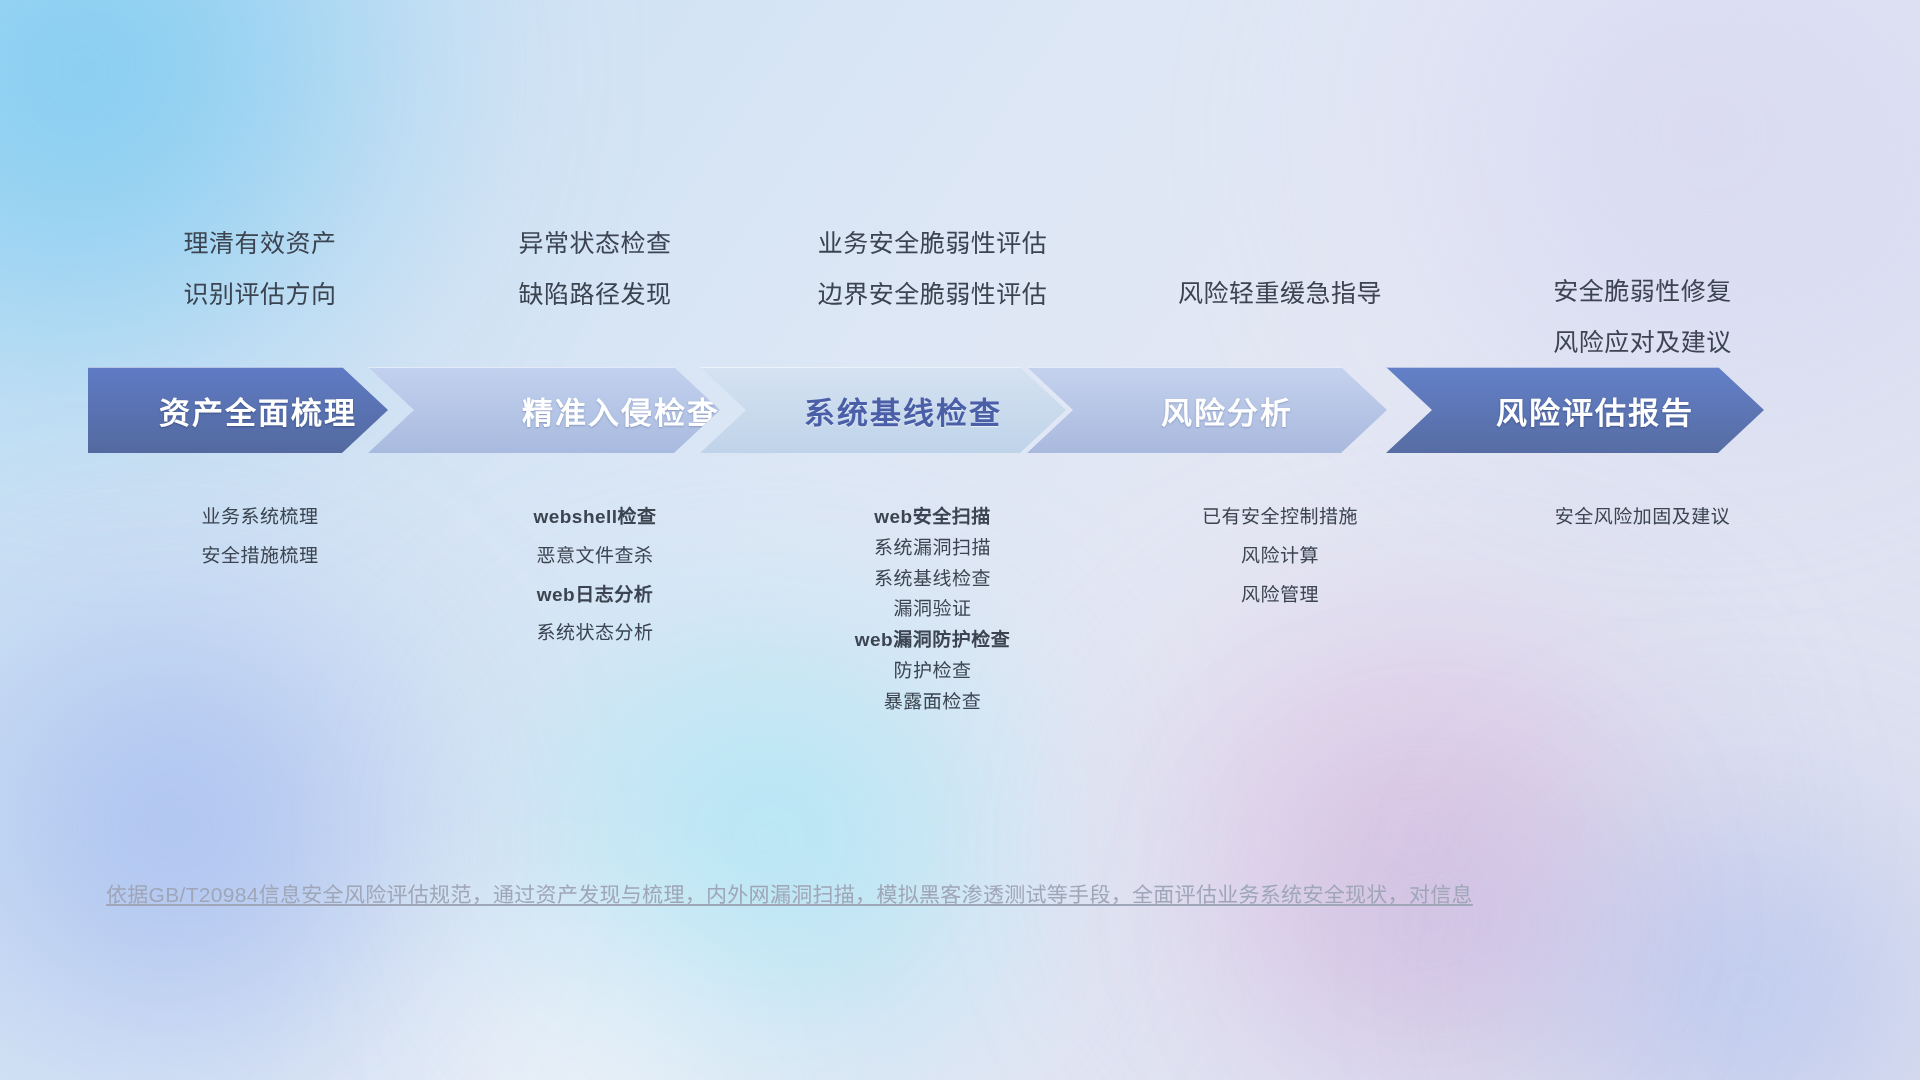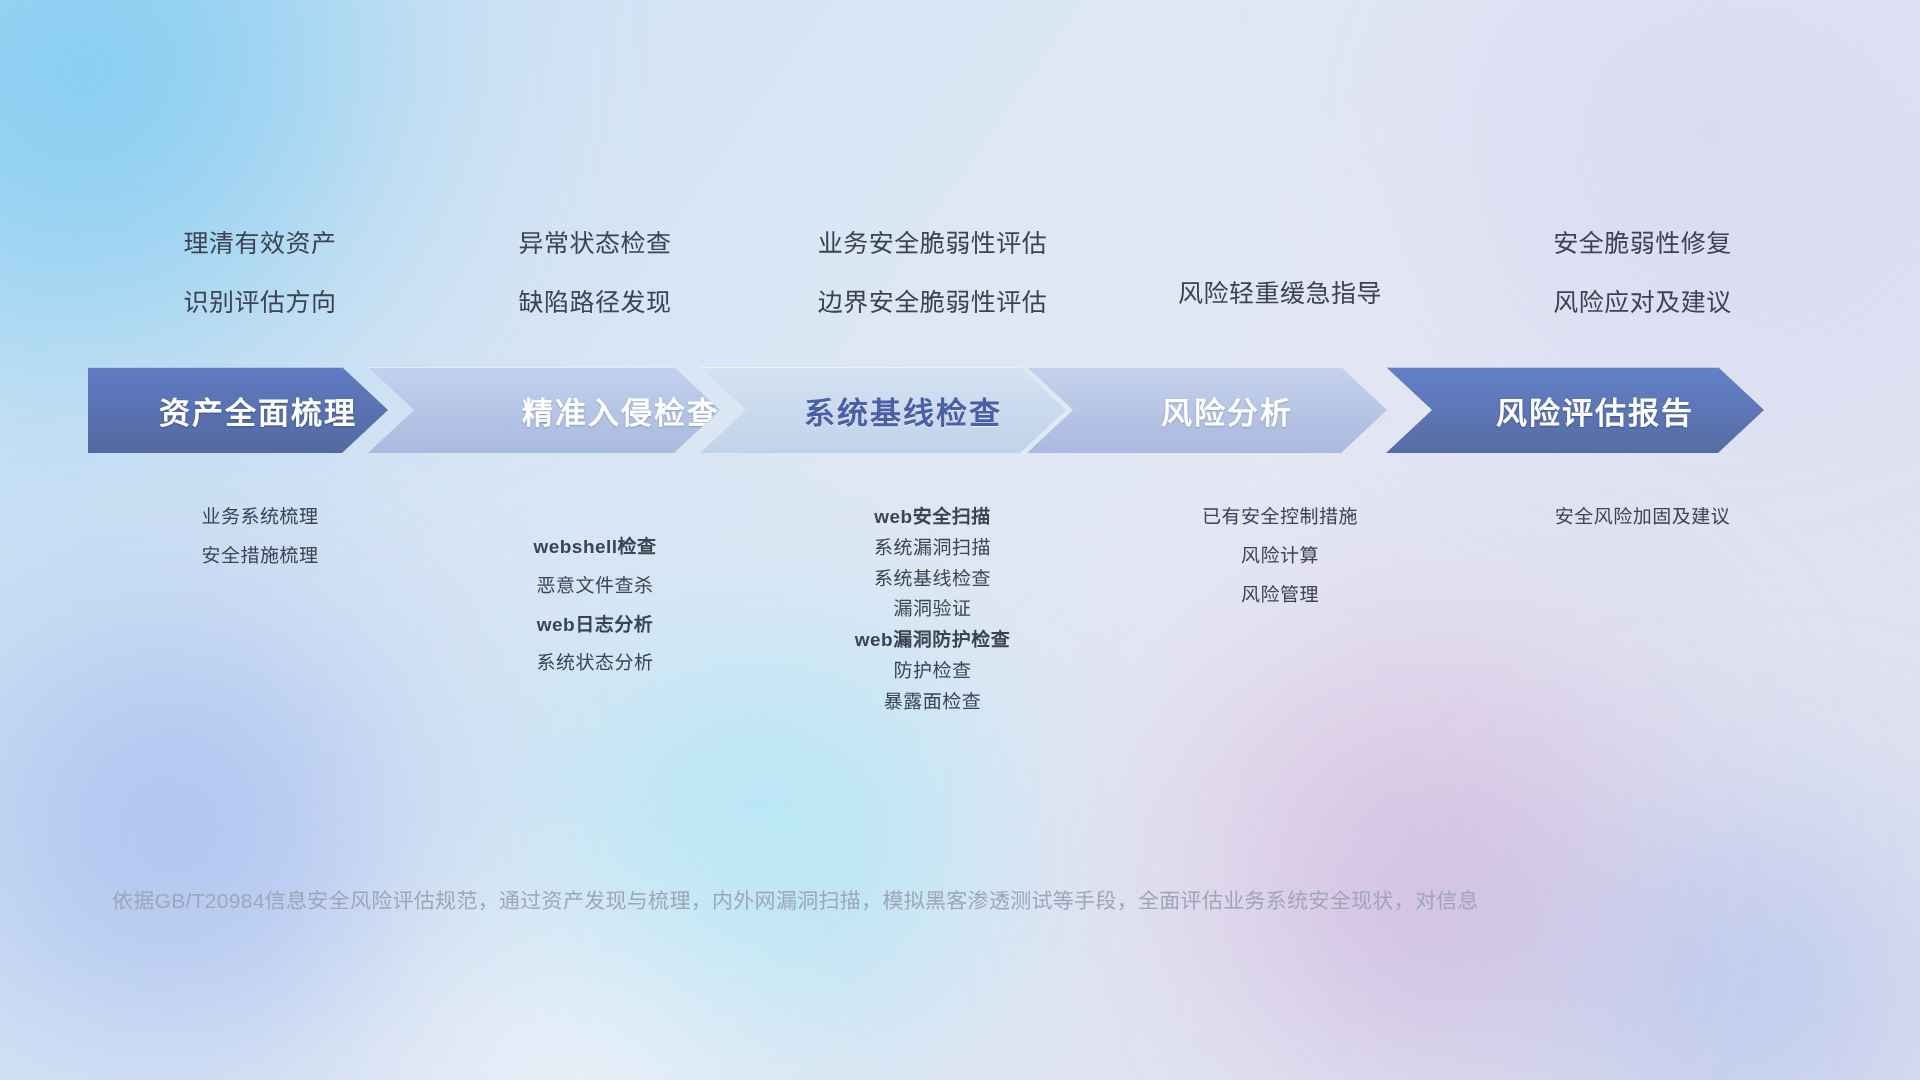--- a/index.html
+++ b/index.html
@@ -76,32 +76,32 @@
     top: 228px;
     width: 1740px;
     height: 110px;
     display: flex;
   }
   .top-col {
     display: flex;
     flex-direction: column;
     align-items: center;
     justify-content: flex-start;
-    gap: 28px;
+    gap: 20px;
     color: #3b4450;
     font-size: 25px;
     line-height: 1.25;
     letter-spacing: .5px;
     white-space: nowrap;
   }
   .top-col.c1 { width: 340px; }
   .top-col.c2 { width: 330px; }
   .top-col.c3 { width: 345px; }
   .top-col.c4 { width: 350px; justify-content: center; padding-top: 22px; }
-  .top-col.c5 { width: 375px; }
+  .top-col.c5 { width: 375px; margin-top: 48px; }
 
   
   .banner {
     position: absolute;
     left: 88px;
     top: 367px;
     width: 1822px;
     height: 86px;
   }
   .chev {
@@ -176,38 +176,38 @@
     flex-direction: column;
     align-items: center;
     gap: 15px;
     color: #3b4450;
     font-size: 19px;
     line-height: 1.25;
     letter-spacing: .5px;
     white-space: nowrap;
   }
   .bot-col.c1 { width: 340px; }
-  .bot-col.c2 { width: 330px; margin-top: 30px; }
+  .bot-col.c2 { width: 330px; }
   .bot-col.c3 { width: 345px; gap: 7px; }
   .bot-col.c4 { width: 350px; }
   .bot-col.c5 { width: 375px; }
   .bot-col .em { font-weight: 600; }
 
   
   .caption {
     position: absolute;
     left: 100px;
     top: 872px;
     width: 1560px;
     color: #9fa6b8;
     font-size: 21px;
     line-height: 1.62;
     letter-spacing: .3px;
   }
-  .caption p { margin: 12px; }
+  .caption p { margin: 6px; text-decoration: underline; }
 </style>
 </head>
 <body>
 
 <div class="bg-root">
   <div class="blob blob-a"></div>
   <div class="blob blob-b"></div>
   <div class="blob blob-c"></div>
   <div class="blob blob-d"></div>
   <div class="blob blob-e"></div>

